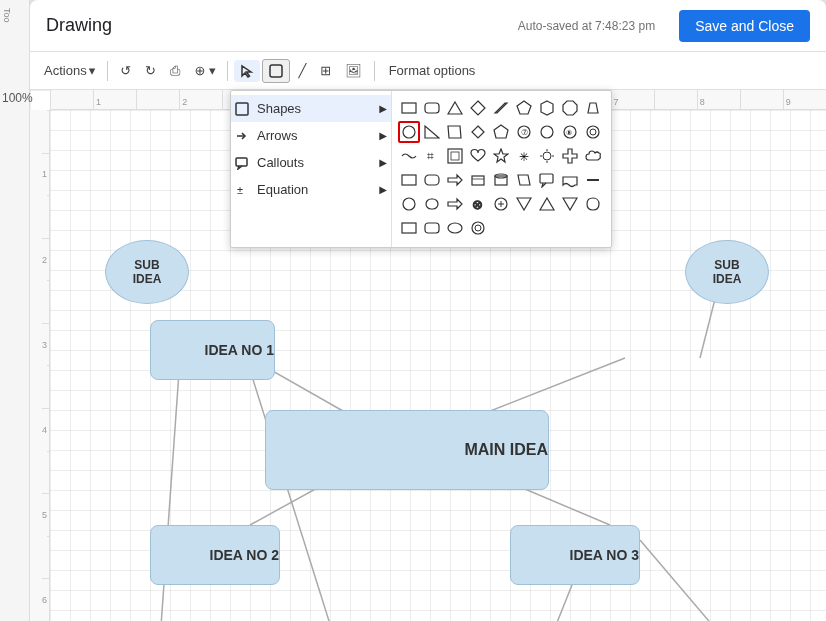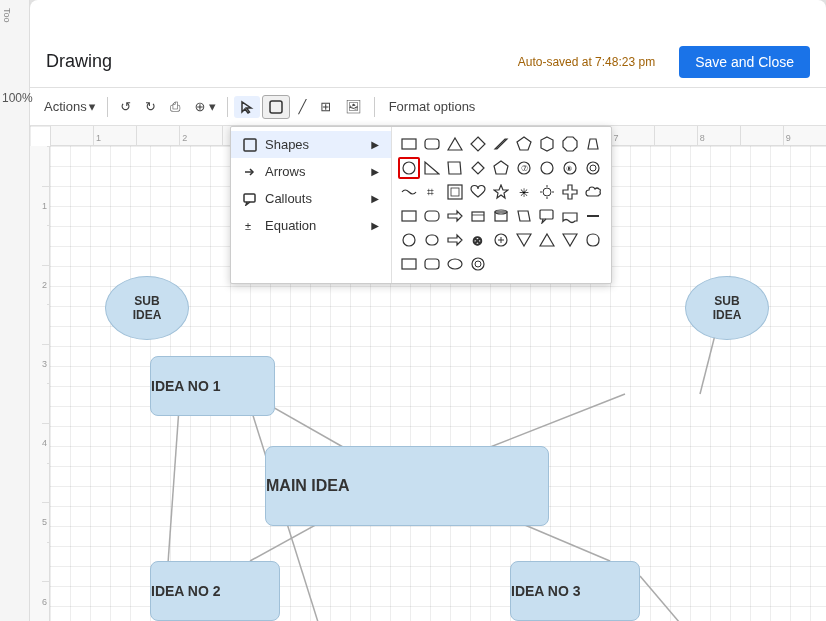--- a/index.html
+++ b/index.html
@@ -17,31 +17,30 @@
       flex-direction: column;
     }
 
     
     .modal-header {
       display: flex;
       align-items: center;
       padding: 10px 16px;
       border-bottom: 1px solid #e0e0e0;
       height: 52px;
-      margin-top: 36px;
     }
     .modal-title {
       font-size: 18px;
       font-weight: 500;
       color: #202124;
       margin-right: auto;
     }
     .autosave-text {
       font-size: 12px;
-      color: #a16207;
+      color: #737373;
       margin-right: 24px;
     }
     .save-close-btn {
       background: #1a73e8;
       color: white;
       border: none;
       border-radius: 4px;
       padding: 8px 16px;
       font-size: 14px;
       cursor: pointer;
@@ -96,21 +95,21 @@
       z-index: 100;
       display: flex;
     }
     .dropdown-left {
       width: 160px;
       padding: 4px 0;
     }
     .dropdown-item {
       display: flex;
       align-items: center;
-      padding: 6px 12px;
+      padding: 6px 4px;
       font-size: 13px;
       color: #333;
       cursor: pointer;
       gap: 8px;
       position: relative;
     }
     .dropdown-item.selected { background: #e8f0fe; }
     .dropdown-item .arrow {
       margin-left: auto;
       font-size: 10px;
@@ -201,21 +200,21 @@
       top: 20px; left: 20px; right: 0; bottom: 0;
     }
 
     .shape-box {
       position: absolute;
       background: #c8dff0;
       border: 1px solid #a0c0d8;
       border-radius: 8px;
       display: flex;
       align-items: center;
-      justify-content: flex-start;
+      justify-content: flex-end;
       text-align: center;
       font-size: 14px;
       font-weight: 600;
       color: #333;
     }
     .shape-ellipse {
       position: absolute;
       background: #c8dff0;
       border: 1px solid #a0c0d8;
       border-radius: 50%;

